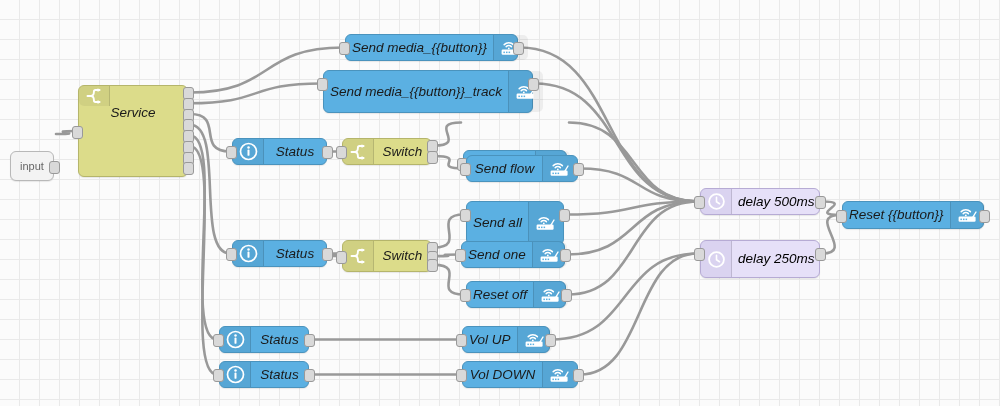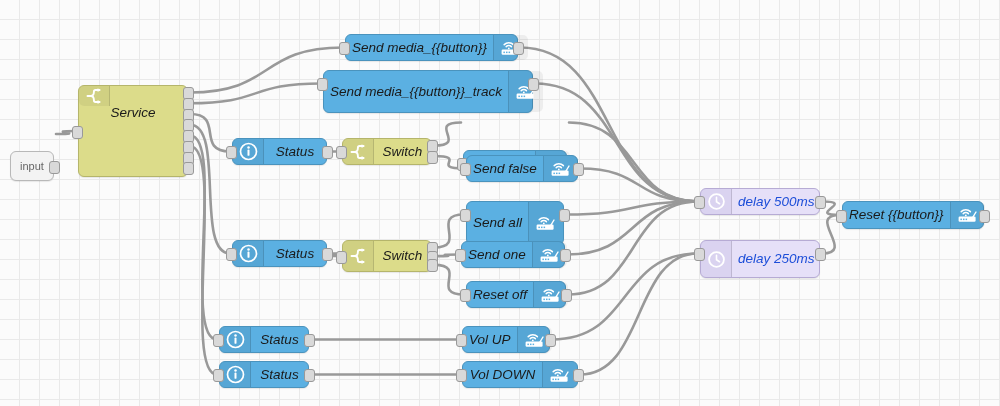--- a/index.html
+++ b/index.html
@@ -38,21 +38,21 @@
     white-space:nowrap;
     text-align:center;
     padding:0 6px;
     line-height:1;
   }
   .node.blue{ background:#5bb0e2; border-color:#4a93bd; }
   .node.yellow{ background:#dcdc8a; border-color:#b5b56b; }
   .node.lav{ background:#e6e0f8; border-color:#b6abd4; }
   .node.grey{ background:#f3f3f3; border-color:#b8b8b8; }
 
-  .node.lav .label, .node.grey .label, .node.white .label{ color:#1d4ed8; }
+  .node.lav .label, .node.grey .label, .node.white .label{ color:#000000; }
   .node.grey .label{ font-style:normal; font-size:11px; color:#666; }
 
   
   .icoL{
     width:30px;align-self:stretch;display:flex;align-items:center;justify-content:center;
     border-right:1px solid rgba(0,0,0,0.13);
     border-radius:5px 0 0 5px;
     background:rgba(0,0,0,0.055);
     flex:0 0 auto;
   }
@@ -218,21 +218,21 @@
             <rect x="3.4" y="12.6" width="1.5" height="1.5" fill="#5bb0e2"></rect>
             <rect x="6.0" y="12.6" width="1.5" height="1.5" fill="#5bb0e2"></rect>
             <rect x="8.6" y="12.6" width="1.5" height="1.5" fill="#5bb0e2"></rect>
             <path d="M15.6 11.6l3.4-5.6" stroke="#fff" stroke-width="1.4" stroke-linecap="round" fill="none"></path>
           </svg>
         </span>
         <span class="port in" style="top: 7px;"></span>
         <span class="port out" style="top: 7px;"></span>
       </div>
       <div class="node blue" style="left: 466px; top: 155px; width: 112px; height: 27px;">
-        <span class="label">Send false</span>
+        <span class="label">Send flow</span>
         <span class="icoR">
           <svg class="gi" width="22" height="18" viewBox="0 0 22 18">
             <path d="M4.2 5.6a6.4 6.4 0 0 1 4.6-1.9 6.4 6.4 0 0 1 4.6 1.9" fill="none" stroke="#fff" stroke-width="1.5" stroke-linecap="round"></path>
             <path d="M6.2 7.6a3.7 3.7 0 0 1 2.6-1.1 3.7 3.7 0 0 1 2.6 1.1" fill="none" stroke="#fff" stroke-width="1.5" stroke-linecap="round"></path>
             <circle cx="8.8" cy="9.4" r="0.9" fill="#fff"></circle>
             <rect x="1.6" y="10.6" width="17" height="5.2" rx="1.2" fill="#fff"></rect>
             <rect x="3.4" y="12.6" width="1.5" height="1.5" fill="#5bb0e2"></rect>
             <rect x="6.0" y="12.6" width="1.5" height="1.5" fill="#5bb0e2"></rect>
             <rect x="8.6" y="12.6" width="1.5" height="1.5" fill="#5bb0e2"></rect>
             <path d="M15.6 11.6l3.4-5.6" stroke="#fff" stroke-width="1.4" stroke-linecap="round" fill="none"></path>

